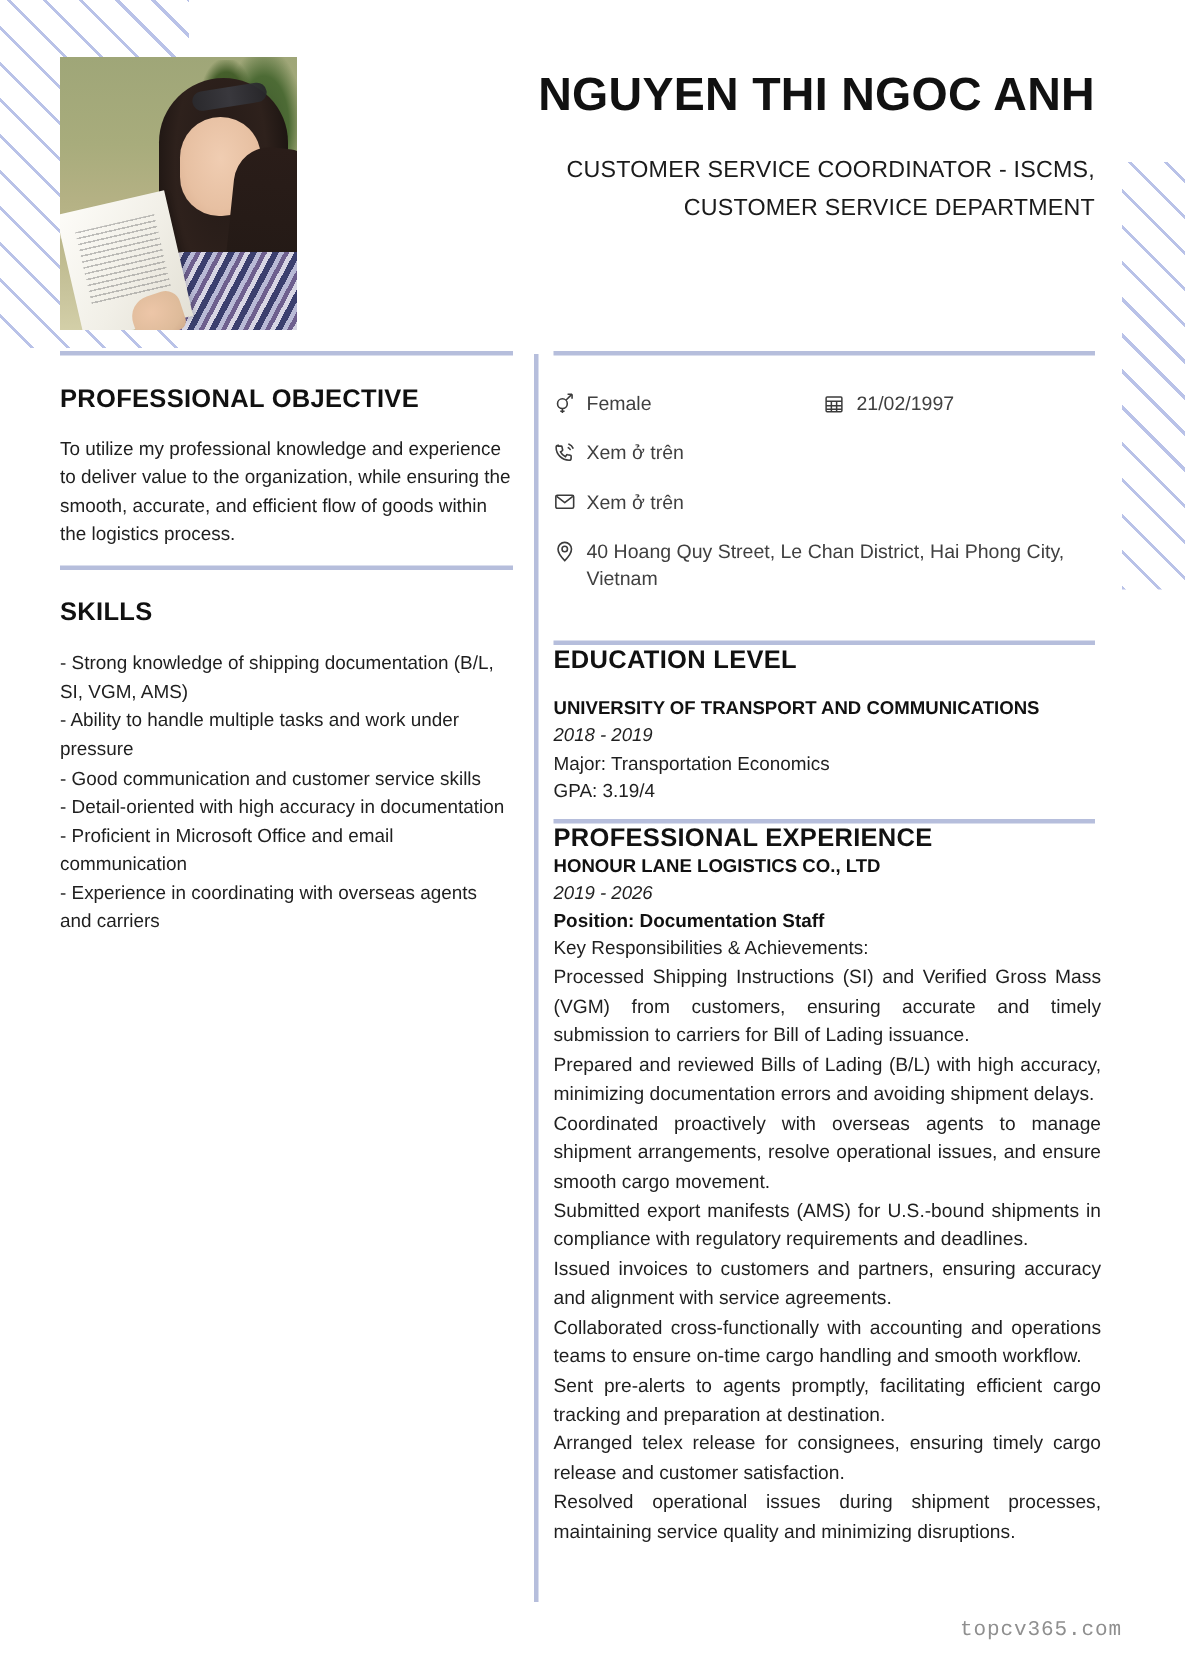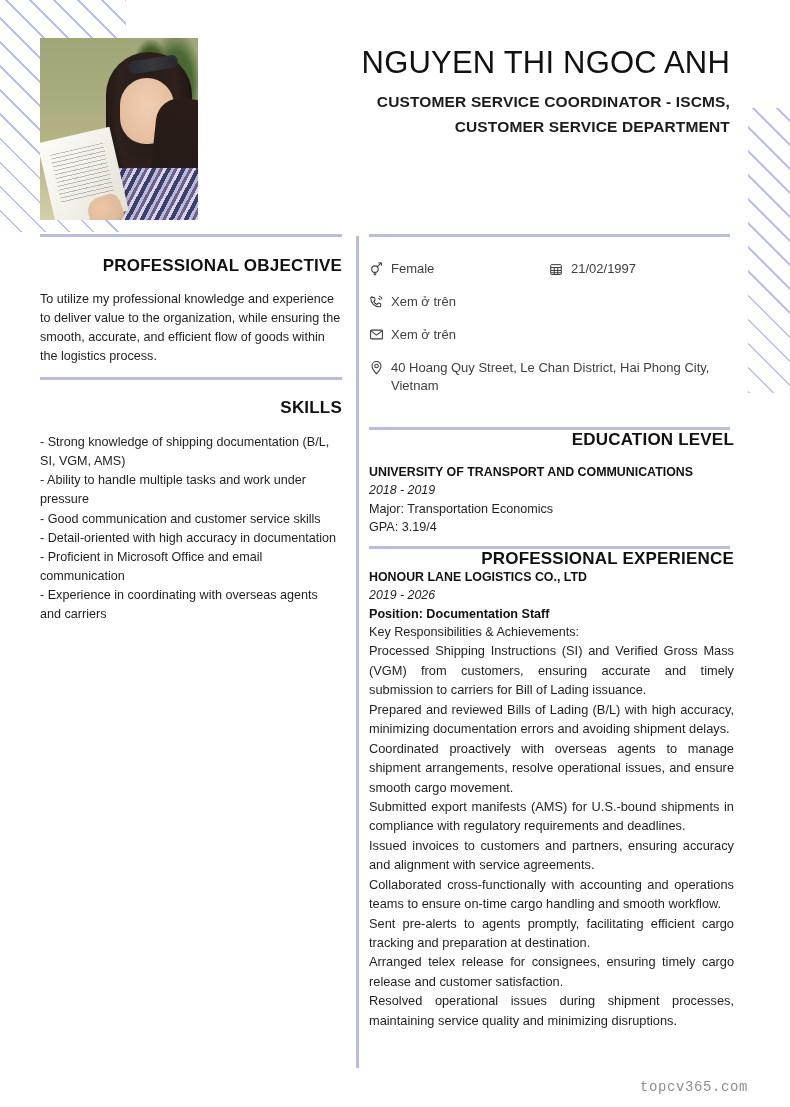--- a/index.html
+++ b/index.html
@@ -180,30 +180,30 @@
 
   .name-block {
     position: absolute;
     left: 300px;
     top: 46px;
     width: 430px;
     text-align: right;
   }
   .name {
     font-size: 31px;
-    font-weight: normal;
+    font-weight: bold;
     letter-spacing: .2px;
     color: #111111;
     line-height: 1.12;
     margin: 0;
   }
   .job-title {
-    margin-top: 8px;
+    margin-top: 20px;
     font-size: 15.5px;
-    font-weight: bold;
+    font-weight: normal;
     color: #1b1b1b;
     line-height: 1.62;
     letter-spacing: .15px;
   }
 
   
   .hr {
     position: absolute;
     height: 3px;
     background: #b6bedc;
@@ -222,21 +222,21 @@
     width: 302px;
   }
   .col-right {
     position: absolute;
     left: 369px;
     top: 238px;
     width: 365px;
   }
 
   .section-title {
-    text-align: right;
+    text-align: left;
     font-size: 17px;
     font-weight: bold;
     color: #111111;
     letter-spacing: .2px;
     margin: 0;
   }
   .body-text {
     font-size: 12.6px;
     line-height: 1.52;
     color: #1f1f1f;

